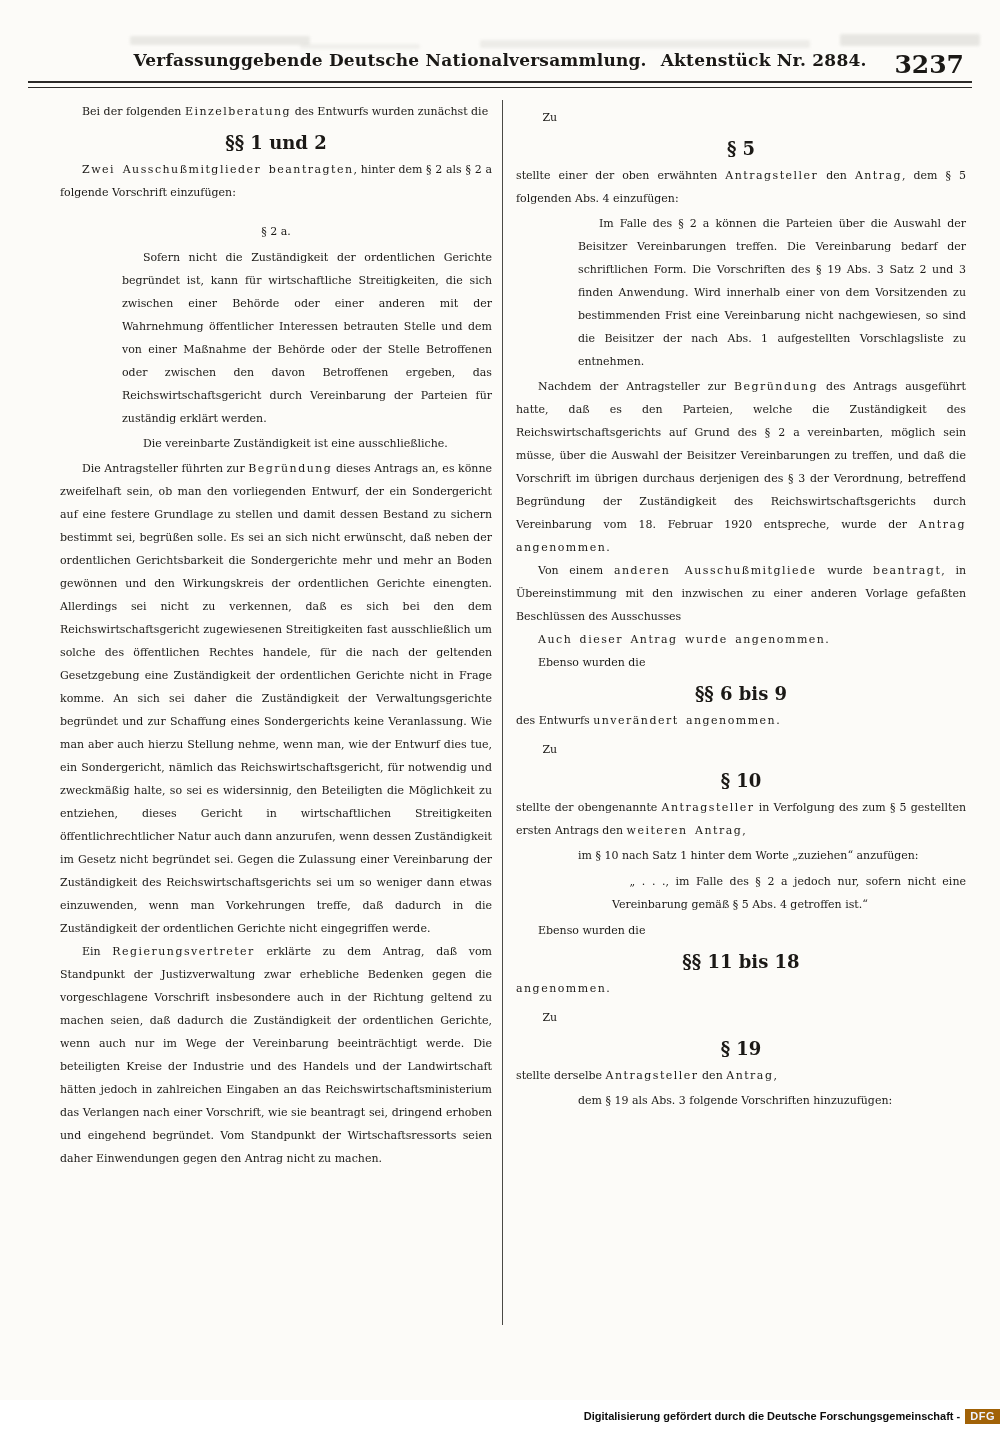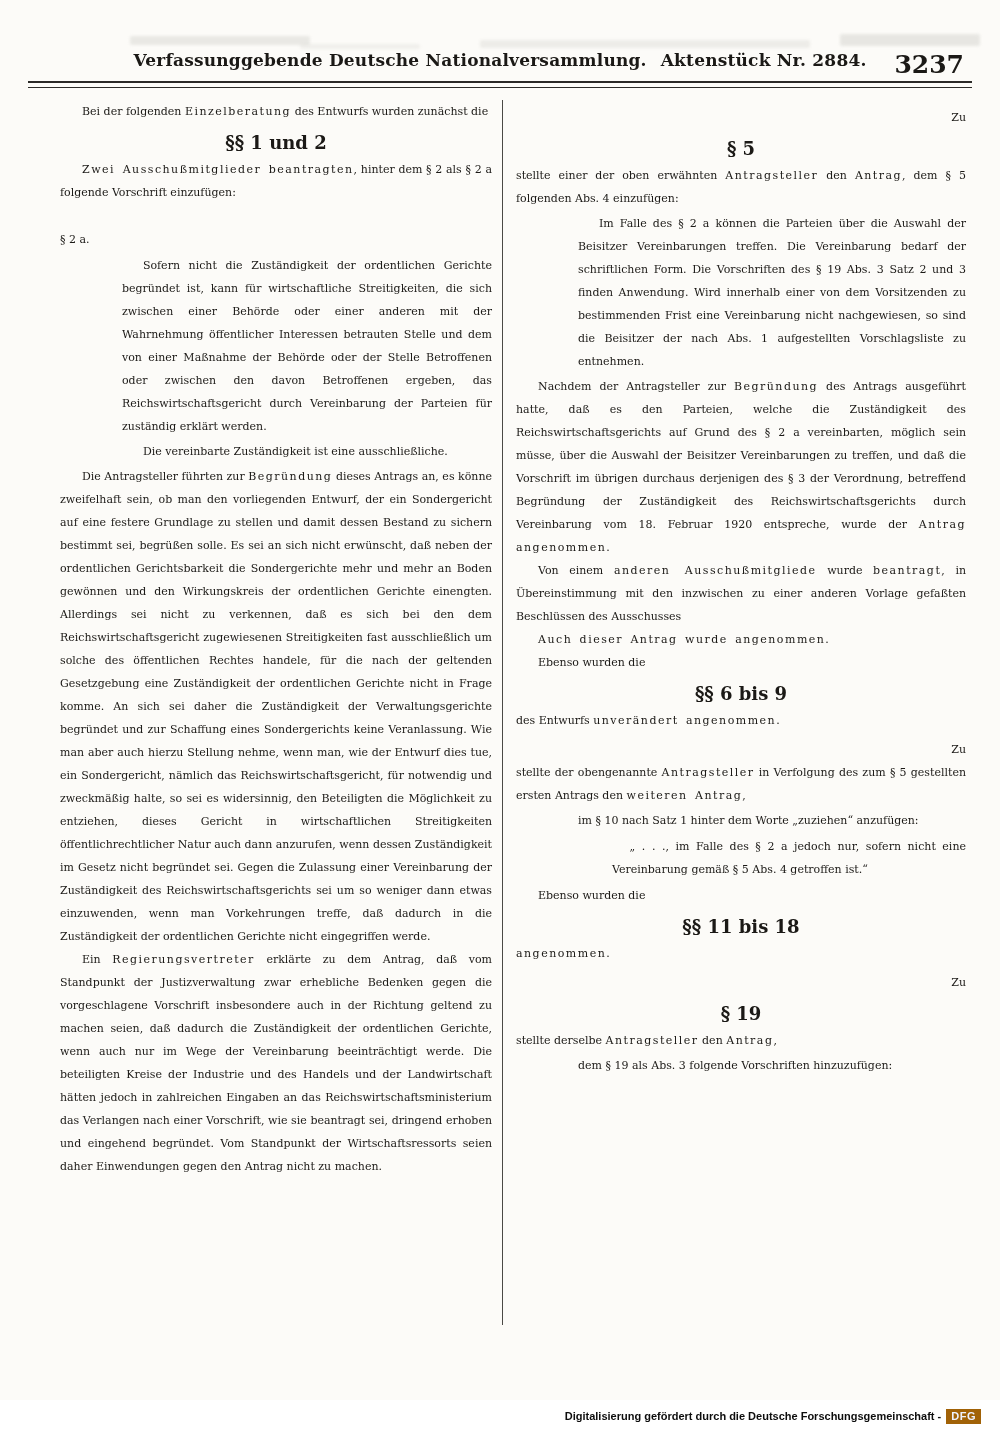--- a/index.html
+++ b/index.html
@@ -28,32 +28,32 @@
   .columns{display:flex;align-items:flex-start;padding:12px 34px 0 60px;}
   .col{box-sizing:border-box;}
   .col.left{width:432px;}
   .col-divider{width:1px;background:#4a4945;height:1225px;margin-left:10px;flex:0 0 1px;}
   .col.right{flex:1;padding-left:13px;}
 
   .blk{font-size:11px;line-height:23px;}
   .blk.p{margin:0;text-align:justify;text-indent:2em;}
   .blk.p.flush{text-indent:0;}
   .blk.h{font-weight:700;text-align:center;font-size:18px;line-height:22px;margin:9px 0 4px;text-indent:0;}
-  .blk.sub{margin:24px 0 3px;text-indent:0;}
-  .blk.label{margin:6px 0 0;text-indent:2.4em;text-align:right;}
+  .blk.sub{text-align:center;margin:16px 0 3px;text-indent:0;}
+  .blk.label{margin:6px 0 0;text-indent:2.4em;text-align:left;}
   .blk.q1{margin:2px 0 2px 62px;text-align:justify;text-indent:1.9em;}
   .blk.q1.flush{text-indent:0;}
   .blk.q2{margin:3px 0 3px 96px;text-align:justify;text-indent:1.6em;}
   .sperr{letter-spacing:.135em;word-spacing:.22em;}
 
   .footer{
     position:absolute;left:0;right:0;bottom:0;height:32px;
     background:#ffffff;
     display:flex;align-items:center;justify-content:flex-end;
-    gap:5px;padding:0 19px 2px 0;
+    gap:5px;padding:0 0 2px 0;
     font-family:"Liberation Sans", sans-serif;
     font-size:11px;font-weight:700;color:#0d0d0d;
   }
   .dfg-logo{
     display:inline-block;background:#1d3a9a;color:#eef2ff;
     font-size:11px;font-weight:700;letter-spacing:.5px;
     padding:1px 5px 2px 5px;line-height:12px;
   }
 </style>
 </head>
@@ -92,20 +92,21 @@
         <h3 class="blk h"><span>§ 5</span></h3>
         <p class="blk p flush"><span>stellte einer der oben erwähnten </span><span class="sperr">Antragsteller</span><span> den </span><span class="sperr">Antrag</span><span>, dem § 5 folgenden Abs. 4 einzufügen:</span></p>
         <p class="blk q1"><span>Im Falle des § 2 a können die Parteien über die Auswahl der Beisitzer Vereinbarungen treffen. Die Vereinbarung bedarf der schriftlichen Form. Die Vorschriften des § 19 Abs. 3 Satz 2 und 3 finden Anwendung. Wird innerhalb einer von dem Vorsitzenden zu bestimmenden Frist eine Vereinbarung nicht nachgewiesen, so sind die Beisitzer der nach Abs. 1 aufgestellten Vorschlagsliste zu entnehmen.</span></p>
         <p class="blk p"><span>Nachdem der Antragsteller zur </span><span class="sperr">Begründung</span><span> des Antrags ausgeführt hatte, daß es den Parteien, welche die Zuständigkeit des Reichswirtschaftsgerichts auf Grund des § 2 a vereinbarten, möglich sein müsse, über die Auswahl der Beisitzer Vereinbarungen zu treffen, und daß die Vorschrift im übrigen durchaus derjenigen des § 3 der Verordnung, betreffend Begründung der Zuständigkeit des Reichswirtschaftsgerichts durch Vereinbarung vom 18. Februar 1920 entspreche, wurde der </span><span class="sperr">Antrag angenommen.</span></p>
         <p class="blk p"><span>Von einem </span><span class="sperr">anderen Ausschußmitgliede</span><span> wurde </span><span class="sperr">beantragt</span><span>, in Übereinstimmung mit den inzwischen zu einer anderen Vorlage gefaßten Beschlüssen des Ausschusses</span></p>
         <p class="blk p"><span class="sperr">Auch dieser Antrag wurde angenommen.</span></p>
         <p class="blk p"><span>Ebenso wurden die</span></p>
         <h3 class="blk h"><span>§§ 6 bis 9</span></h3>
         <p class="blk p flush"><span>des Entwurfs </span><span class="sperr">unverändert angenommen.</span></p>
         <p class="blk label"><span>Zu</span></p>
+        <h3 class="blk h"><span>§ 10</span></h3>
         <p class="blk p flush"><span>stellte der obengenannte </span><span class="sperr">Antragsteller</span><span> in Verfolgung des zum § 5 gestellten ersten Antrags den </span><span class="sperr">weiteren Antrag,</span></p>
         <p class="blk q1 flush"><span>im § 10 nach Satz 1 hinter dem Worte „zuziehen“ anzufügen:</span></p>
         <p class="blk q2"><span>„ . . ., im Falle des § 2 a jedoch nur, sofern nicht eine Vereinbarung gemäß § 5 Abs. 4 getroffen ist.“</span></p>
         <p class="blk p"><span>Ebenso wurden die</span></p>
         <h3 class="blk h"><span>§§ 11 bis 18</span></h3>
         <p class="blk p flush"><span class="sperr">angenommen.</span></p>
         <p class="blk label"><span>Zu</span></p>
         <h3 class="blk h"><span>§ 19</span></h3>
         <p class="blk p flush"><span>stellte derselbe </span><span class="sperr">Antragsteller</span><span> den </span><span class="sperr">Antrag,</span></p>
         <p class="blk q1 flush"><span>dem § 19 als Abs. 3 folgende Vorschriften hinzuzufügen:</span></p>

